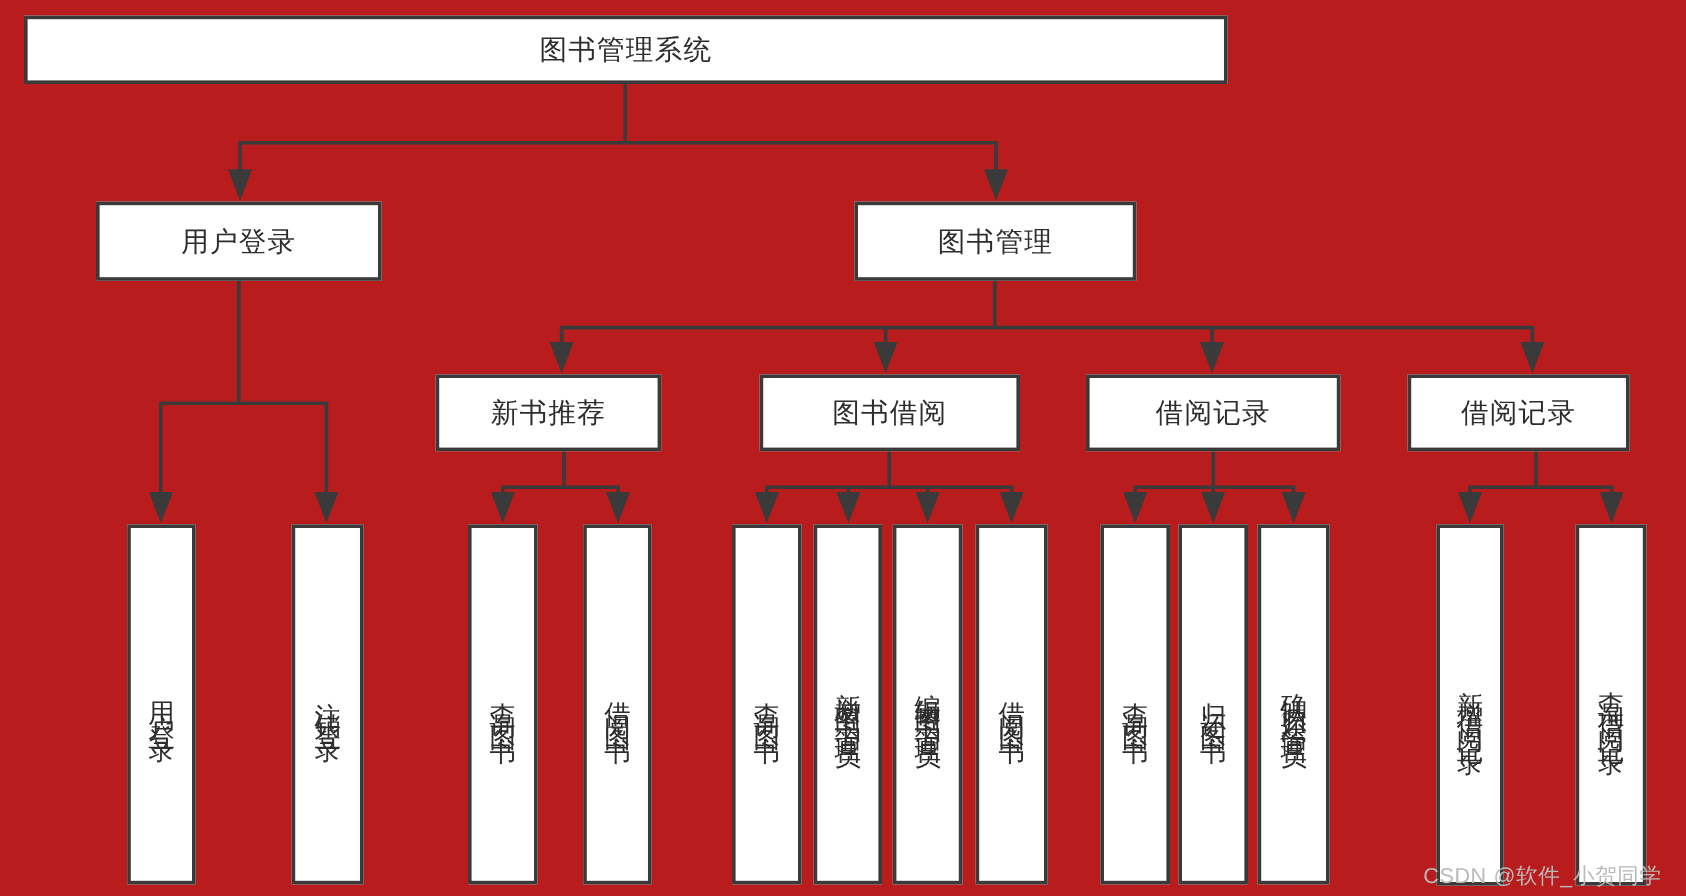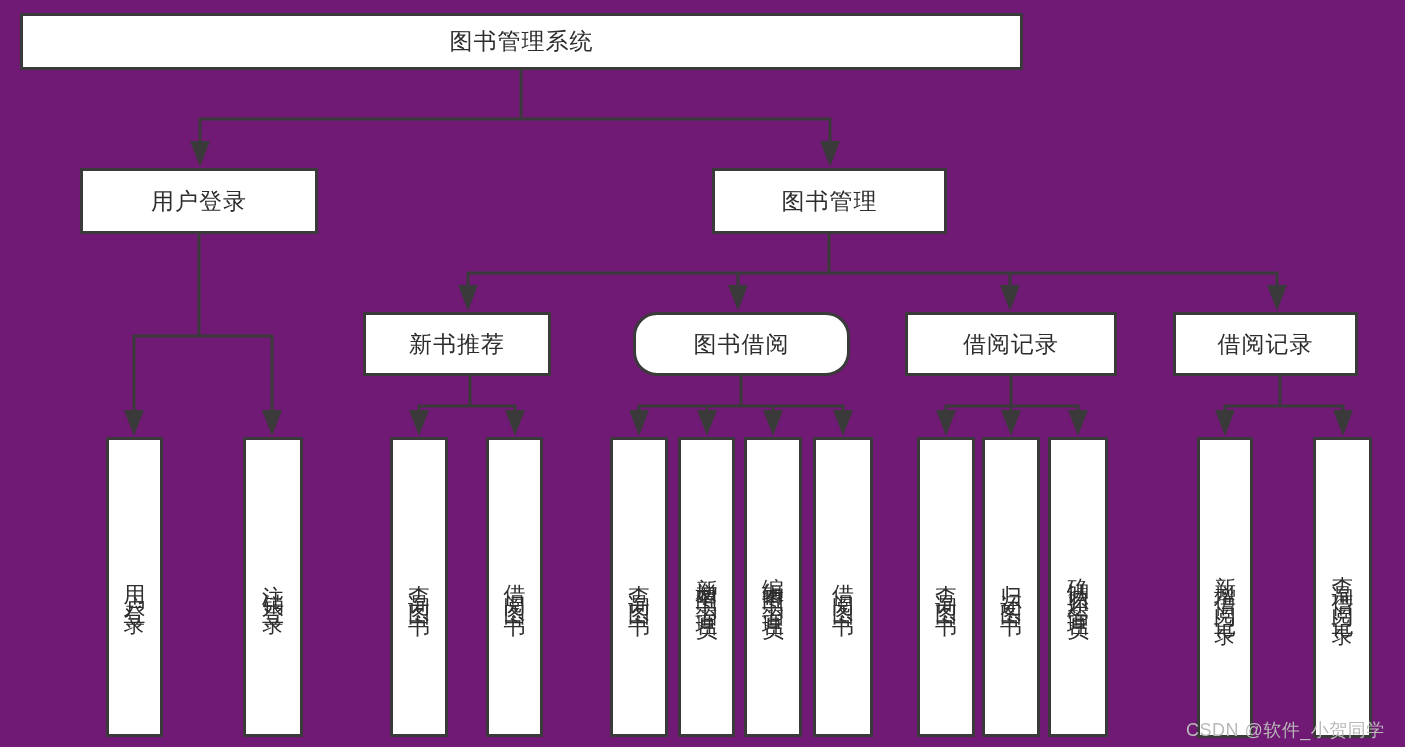--- a/index.html
+++ b/index.html
@@ -4,21 +4,21 @@
 <style>
   html, body {
     margin: 0;
     padding: 0;
     background: #ffffff;
   }
   .canvas {
     position: relative;
     width: 1405px;
     height: 747px;
-    background: #701a75;
+    background: #b91c1c;
     overflow: hidden;
     font-family: "Liberation Sans", "DejaVu Sans", sans-serif;
   }
   .connectors {
     position: absolute;
     left: 0; top: 0;
     width: 1405px;
     height: 747px;
     pointer-events: none;
   }
@@ -121,21 +121,21 @@
   <div class="box hbox" style="left:80px; top:168px; width:238px; height:66px;">
     <span class="lbl">用户登录</span>
   </div>
   <div class="box hbox" style="left:712px; top:168px; width:235px; height:66px;">
     <span class="lbl">图书管理</span>
   </div>
 
   <div class="box hbox" style="left:363px; top:312px; width:188px; height:64px;">
     <span class="lbl">新书推荐</span>
   </div>
-  <div class="box hbox" style="left:633px; top:312px; width:217px; height:64px;border-radius:24px;">
+  <div class="box hbox" style="left:633px; top:312px; width:217px; height:64px;">
     <span class="lbl">图书借阅</span>
   </div>
   <div class="box hbox" style="left:905px; top:312px; width:212px; height:64px;">
     <span class="lbl">借阅记录</span>
   </div>
   <div class="box hbox" style="left:1173px; top:312px; width:185px; height:64px;">
     <span class="lbl">借阅记录</span>
   </div>
 
   <div class="box vbox" style="left:106px; top:437px; width:57px; height:300px;">

